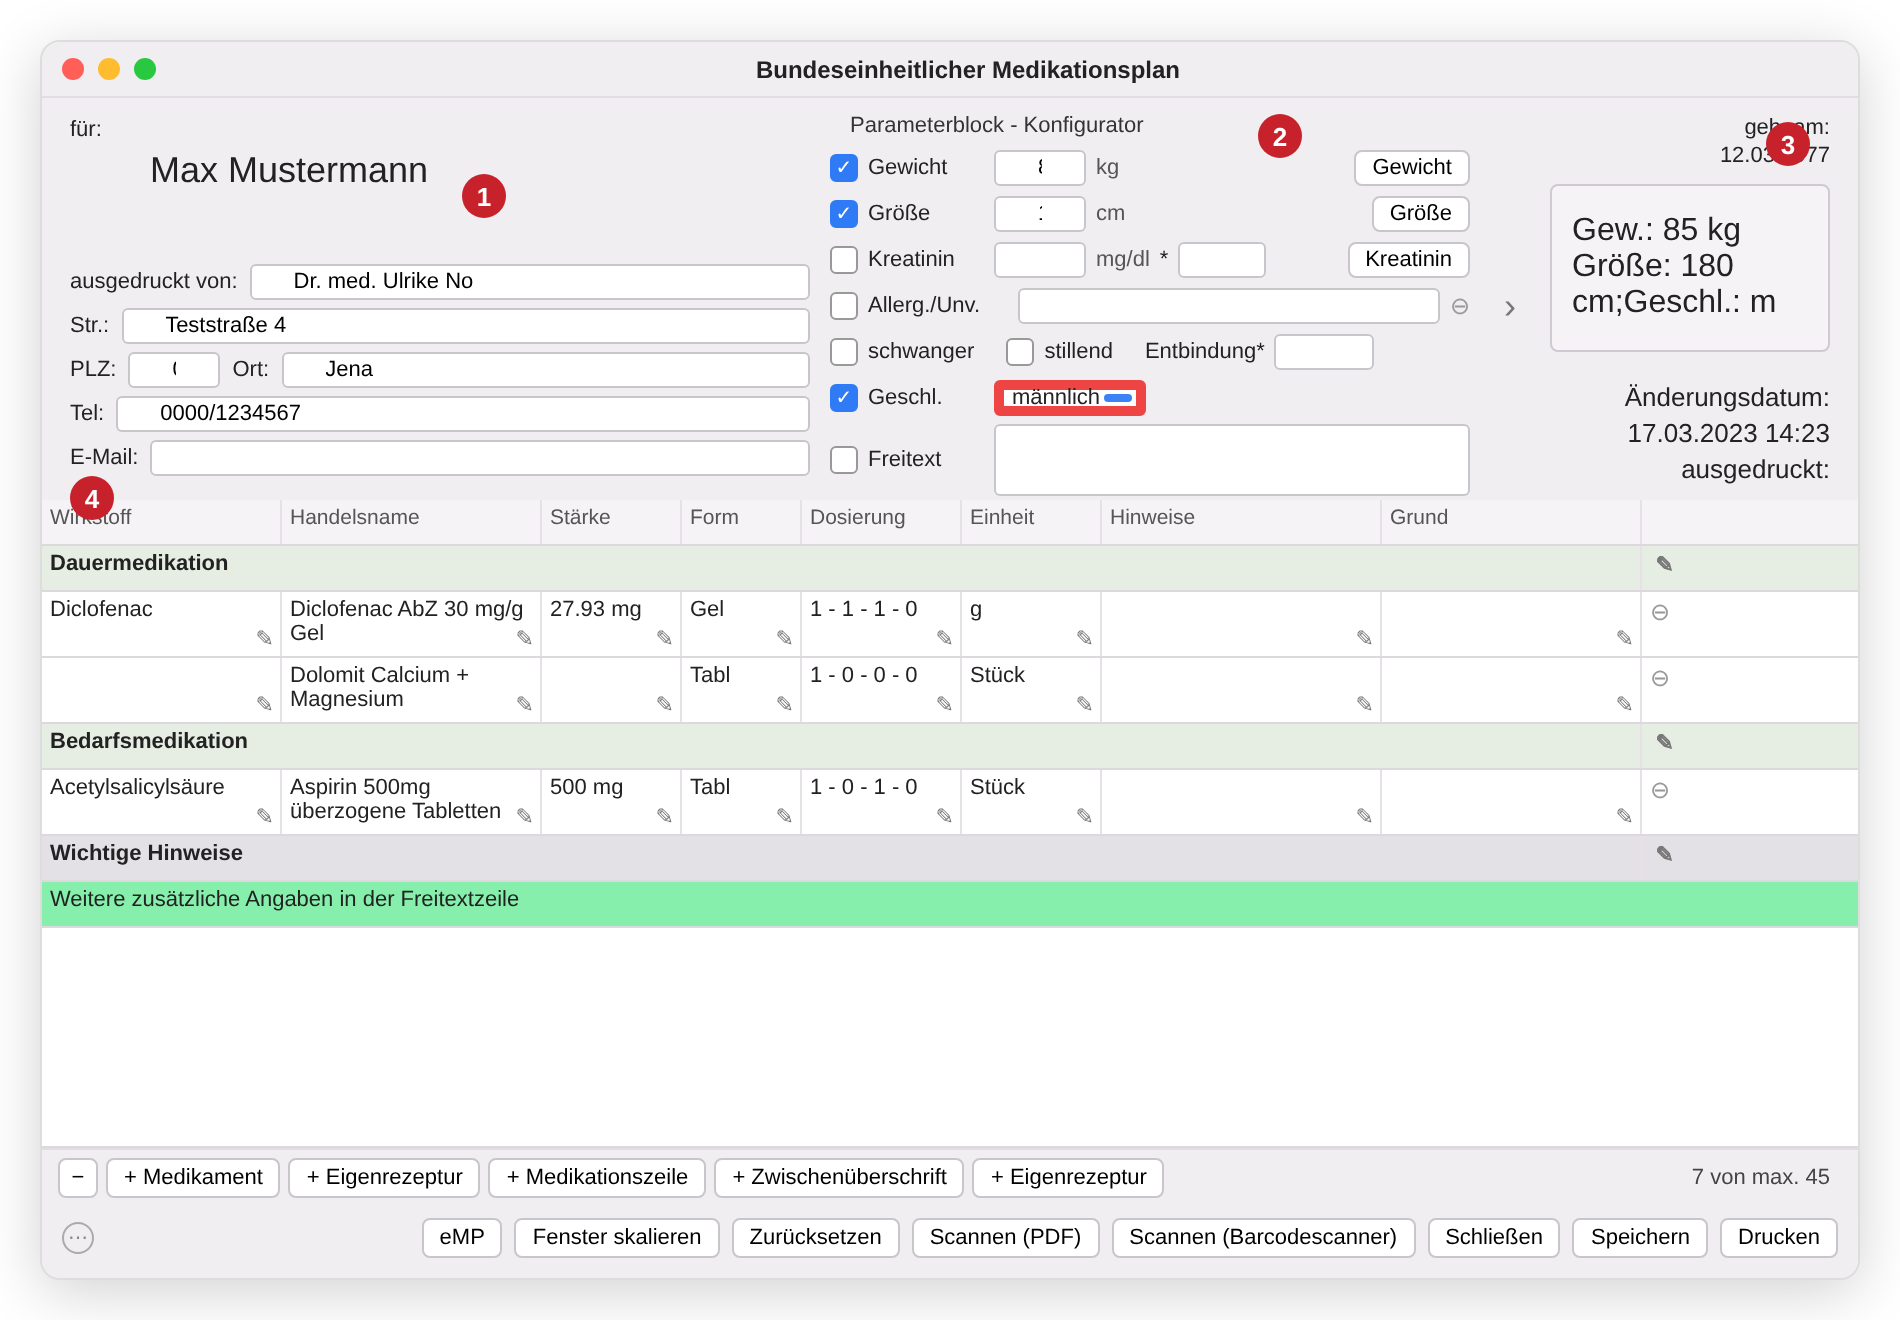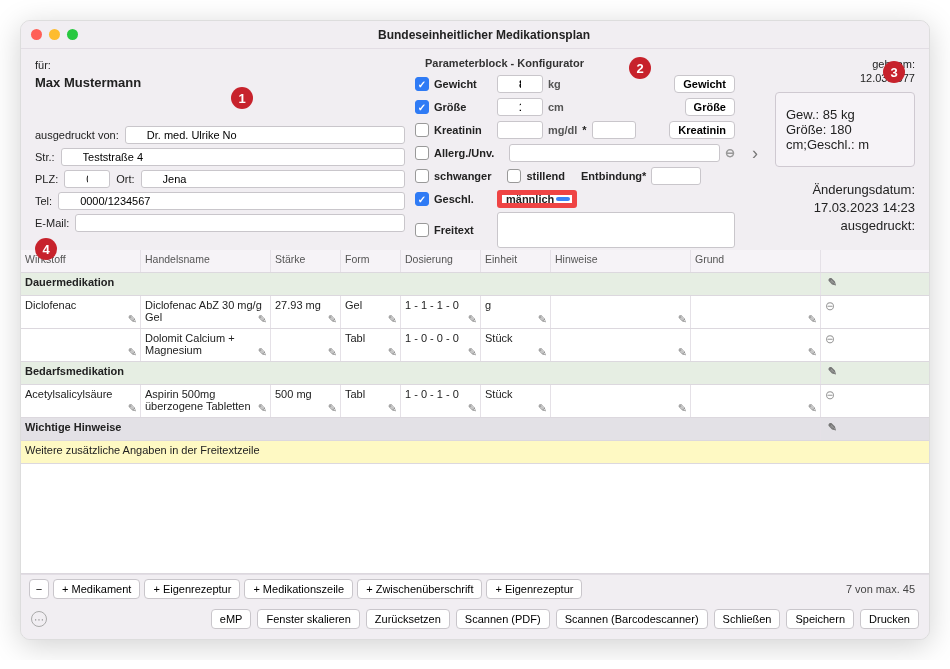--- a/index.html
+++ b/index.html
@@ -35,23 +35,23 @@
     position: absolute; left: 18px; right: 0; text-align: center;
     font-weight: 600; font-size: 12px; pointer-events: none;
   }
   .topzone {
     display: flex;
     padding: 8px 14px 2px 14px;
     gap: 10px;
     position: relative;
   }
   .patientcol { flex: 0 0 370px; display: flex; flex-direction: column; gap: 4px; padding-top: 2px; }
-  .paramcol   { flex: 0 0 320px; display: flex; flex-direction: column; gap: 3px; font-weight: bold; }
+  .paramcol   { flex: 0 0 320px; display: flex; flex-direction: column; gap: 3px; }
   .rightcol   { flex: 1; display: flex; flex-direction: column; align-items: flex-end; gap: 6px; }
-  .patientname { font-weight: 700; font-size: 13px; }
+  .patientname { font-weight: 400; font-size: 18px; margin-left: 40px; }
   .frow { display: flex; align-items: center; gap: 6px; }
   .frow label { white-space: nowrap; }
   .patientcol .spacer { height: 28px; }
   input[type=text], .txtfield {
     background: #fff; border: 1px solid #c9c6cb; border-radius: 3px;
     height: 18px; padding: 1px 21px; font: inherit;
   }
   .tiny { width: 46px; }
   .paramhdr { font-size: 11px; color: #333; padding-left: 10px; margin-bottom: 2px; }
   .paramrow { display: flex; align-items: center; gap: 5px; height: 20px; }
@@ -60,21 +60,21 @@
   .paramrow .lbl { width: 58px; }
   .unit { color:#555; }
   .pbtn {
     background: #fff; border: 1px solid #c9c6cb; border-radius: 4px;
     padding: 1px 8px; font: inherit; height: 18px; white-space: nowrap;
   }
   .arrow { width: 22px; display:flex; align-items:center; justify-content:center; color:#777; }
   .chev { font-size: 18px; line-height: 1; }
   .summarybox {
     border: 1px solid #cfc9d1; background:#f6f3f7; border-radius:4px;
-    padding: 14px 10px; width: 140px; font-size: 13px; text-align: left;
+    padding: 14px 10px; width: 140px; font-size: 16px; text-align: left;
   }
   .geb { text-align: right; font-size: 11px; line-height: 1.3; }
   .dates { text-align: right; font-size: 13px; line-height: 1.4; margin-top: 8px; }
   .sel {
     background:#fff; border:5px solid #ef4444; border-radius:3px; height:18px;
     padding: 0 18px 0 4px; position:relative; font:inherit; display:inline-flex; align-items:center;
   }
   .sel::after {
     content:""; position:absolute; right:2px; top:2px; bottom:2px; width:14px;
     background:#3b82f6; border-radius:2px;
@@ -95,21 +95,21 @@
   }
   .ghead { background:#f6f3f7; font-size:10.5px; color:#555; }
   .ghead .gc, .grow .gc, .secrow .gc, .notesrow .gc {
     padding: 3px 4px; border-right: 1px solid #e5e1e7; position: relative;
     min-height: 22px; display:flex; align-items:flex-start;
   }
   .ghead .gc:last-child, .grow .gc:last-child,
   .secrow .gc:last-child, .notesrow .gc:last-child { border-right:none; }
   .secrow { background:#e6eee3; font-weight:700; }
   .secrow.wichtig { background:#e3e1e6; }
-  .notesrow { background:#fef9c3;gap:16px; }
+  .notesrow { background:#86efac;gap:16px; }
   .secrow .gc.full, .notesrow .gc.full { grid-column: 1 / 9; border-right: 1px solid #e5e1e7; }
   .secrow .gc.icon, .notesrow .gc.icon { grid-column: 9 / 10; justify-content:flex-end; }
   .grow .gc { min-height: 32px; }
   .pencil {
     position:absolute; right:3px; bottom:2px; font-size:11px; color:#777;
   }
   .secrow .pencil, .notesrow .pencil { position: static; }
   .minuscirc::before {
     content:"⊖"; color:#999; font-size:12px;
   }

